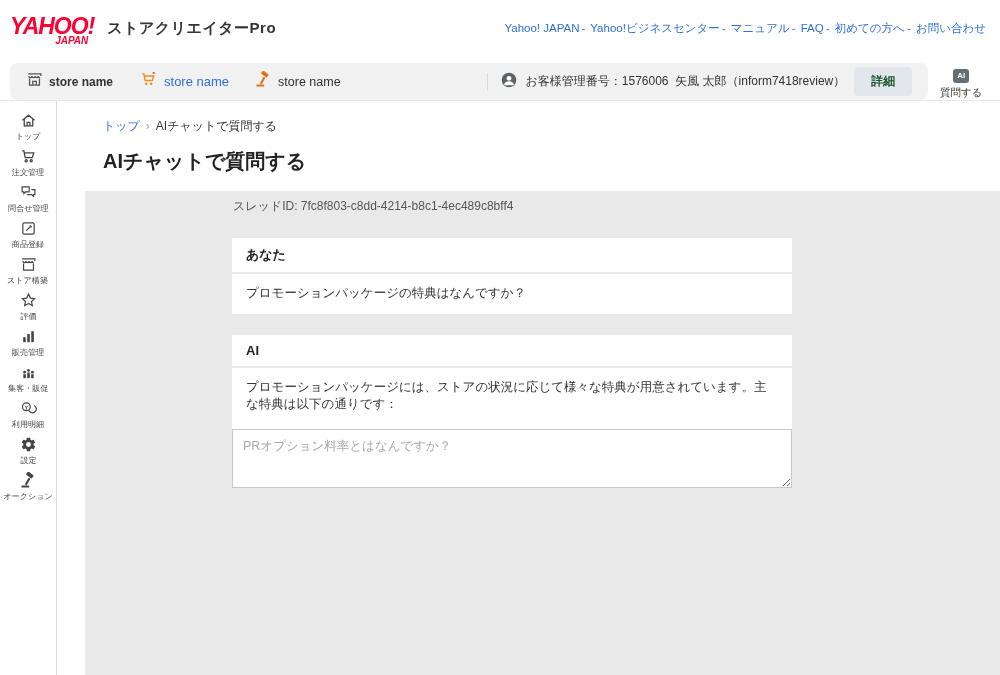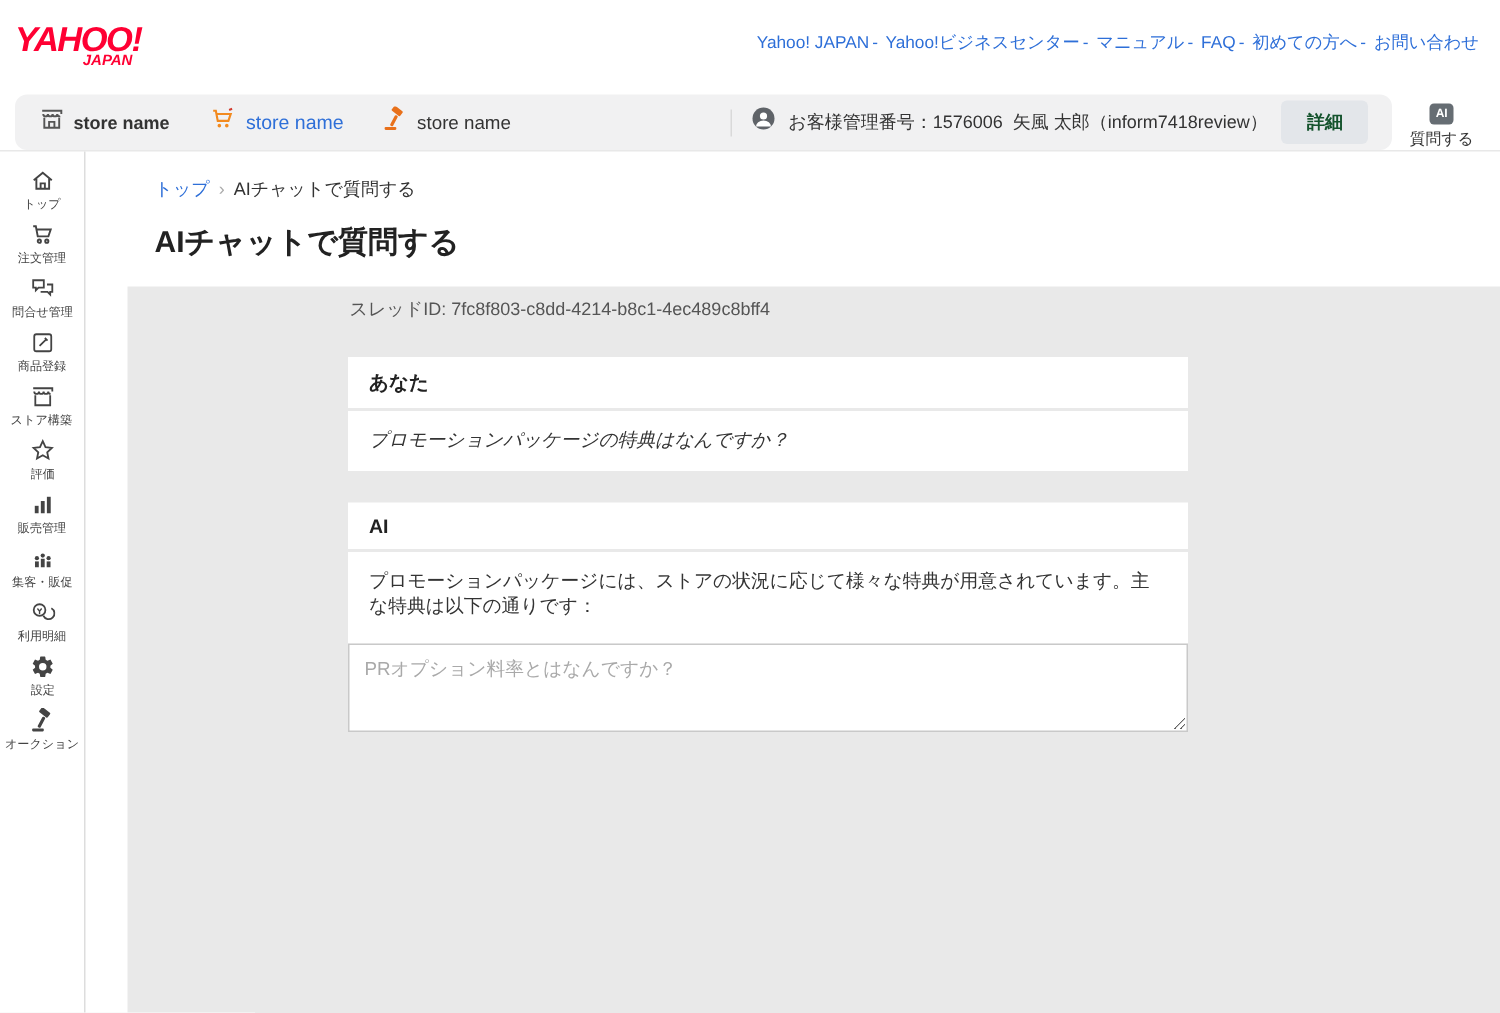--- a/index.html
+++ b/index.html
@@ -54,38 +54,39 @@
   .breadcrumb a { color:#2e6fd8; text-decoration:none; cursor:pointer; }
   .crumb-sep { color:#aaa; padding:0 6px; }
   .page-title { margin:13px 0 16px 46px; font-size:20px; font-weight:bold; color:#222; }
 
   .panel { background:#e9e9e9; margin-left:28px; flex:1; padding:7px 0 0 147px; }
   .thread-id { font-size:12px; color:#555; margin:0 0 23px 1px; }
   .chat-col { width:560px; }
   .msg-label { background:#fff; padding:8px 14px; font-size:13px; font-weight:bold;
     color:#222; margin-bottom:2px; }
   .msg-body { background:#fff; padding:11px 14px; font-size:12.5px; color:#333; line-height:1.4; }
-  .user-msg { margin-bottom:21px;font-style:italic; }
+  .user-msg { margin-bottom:21px; }
   .ai-body { padding:11px 14px 13px; }
   .ai-intro { margin:0 0 2px; }
   .ai-list { margin:0; padding-left:26px; }
   .ai-list li { margin-top:8.5px; line-height:1.4; }
 
   .chat-input { display:block; width:100%; height:59px; background:#fff; border:1px solid #c9c9c9;
     padding:8px 10px; font-size:12.5px; color:#333; font-family:inherit; resize:vertical; }
   .chat-input::placeholder { color:#a9a9a9; }
 </style>
 </head>
 <body>
 
 <div class="topbar">
   <div class="logo-wrap">
     <div class="ylogo">
       <span>YAHOO!</span><span class="yjapan">JAPAN</span>
     </div>
+    <span class="product">ストアクリエイターPro</span>
   </div>
   <div class="hlinks">
     <a>Yahoo! JAPAN</a><span class="hsep">-</span>
     <a>Yahoo!ビジネスセンター</a><span class="hsep">-</span>
     <a>マニュアル</a><span class="hsep">-</span>
     <a>FAQ</a><span class="hsep">-</span>
     <a>初めての方へ</a><span class="hsep">-</span>
     <a>お問い合わせ</a>
   </div>
 </div>

